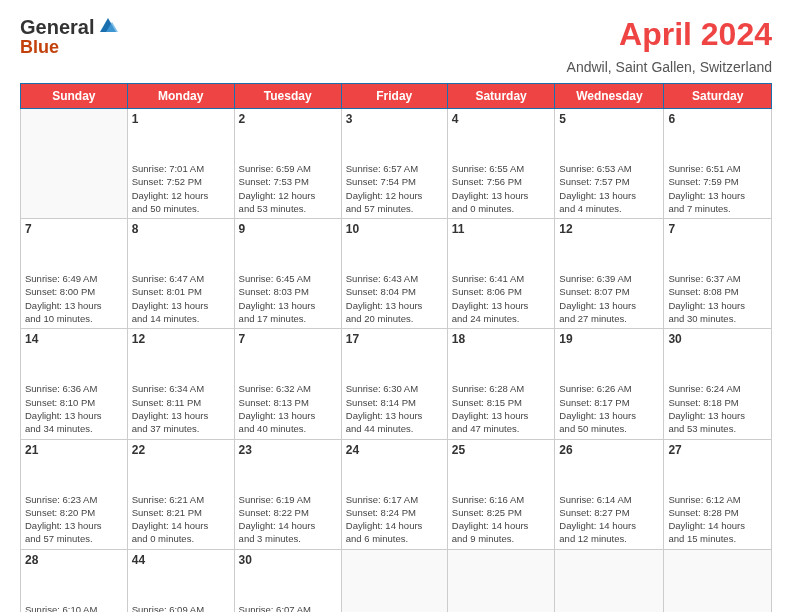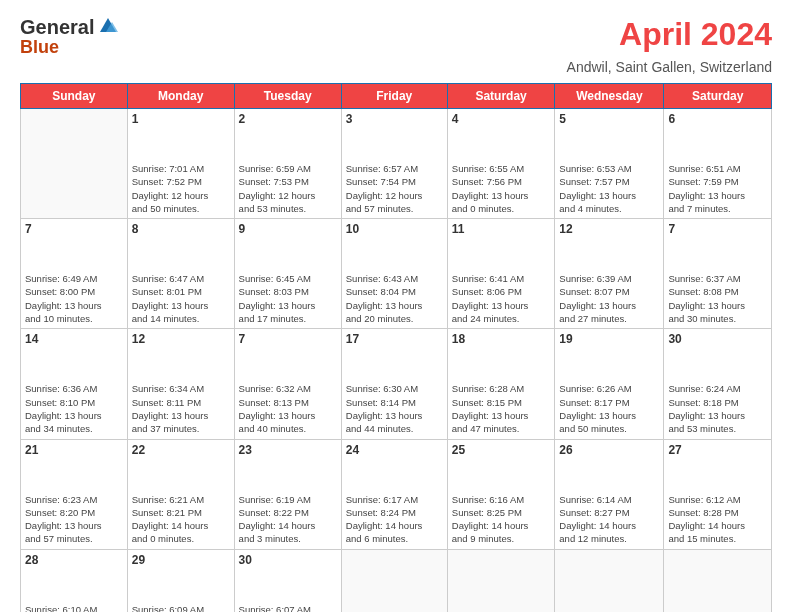--- a/index.html
+++ b/index.html
@@ -259,21 +259,21 @@
               <span class="day-num">27</span>
               <div class="day-info">Sunrise: 6:12 AM<br>Sunset: 8:28 PM<br>Daylight: 14 hours<br>and 15 minutes.</div>
             </td>
           </tr>
           <tr>
             <td>
               <span class="day-num">28</span>
               <div class="day-info">Sunrise: 6:10 AM<br>Sunset: 8:29 PM<br>Daylight: 14 hours<br>and 18 minutes.</div>
             </td>
             <td>
-              <span class="day-num">29</span>
+              <span class="day-num">44</span>
               <div class="day-info">Sunrise: 6:09 AM<br>Sunset: 8:31 PM<br>Daylight: 14 hours<br>and 22 minutes.</div>
             </td>
             <td>
               <span class="day-num">30</span>
               <div class="day-info">Sunrise: 6:07 AM<br>Sunset: 8:32 PM<br>Daylight: 14 hours<br>and 25 minutes.</div>
             </td>
             <td class="empty"></td>
             <td class="empty"></td>
             <td class="empty"></td>
             <td class="empty"></td>

